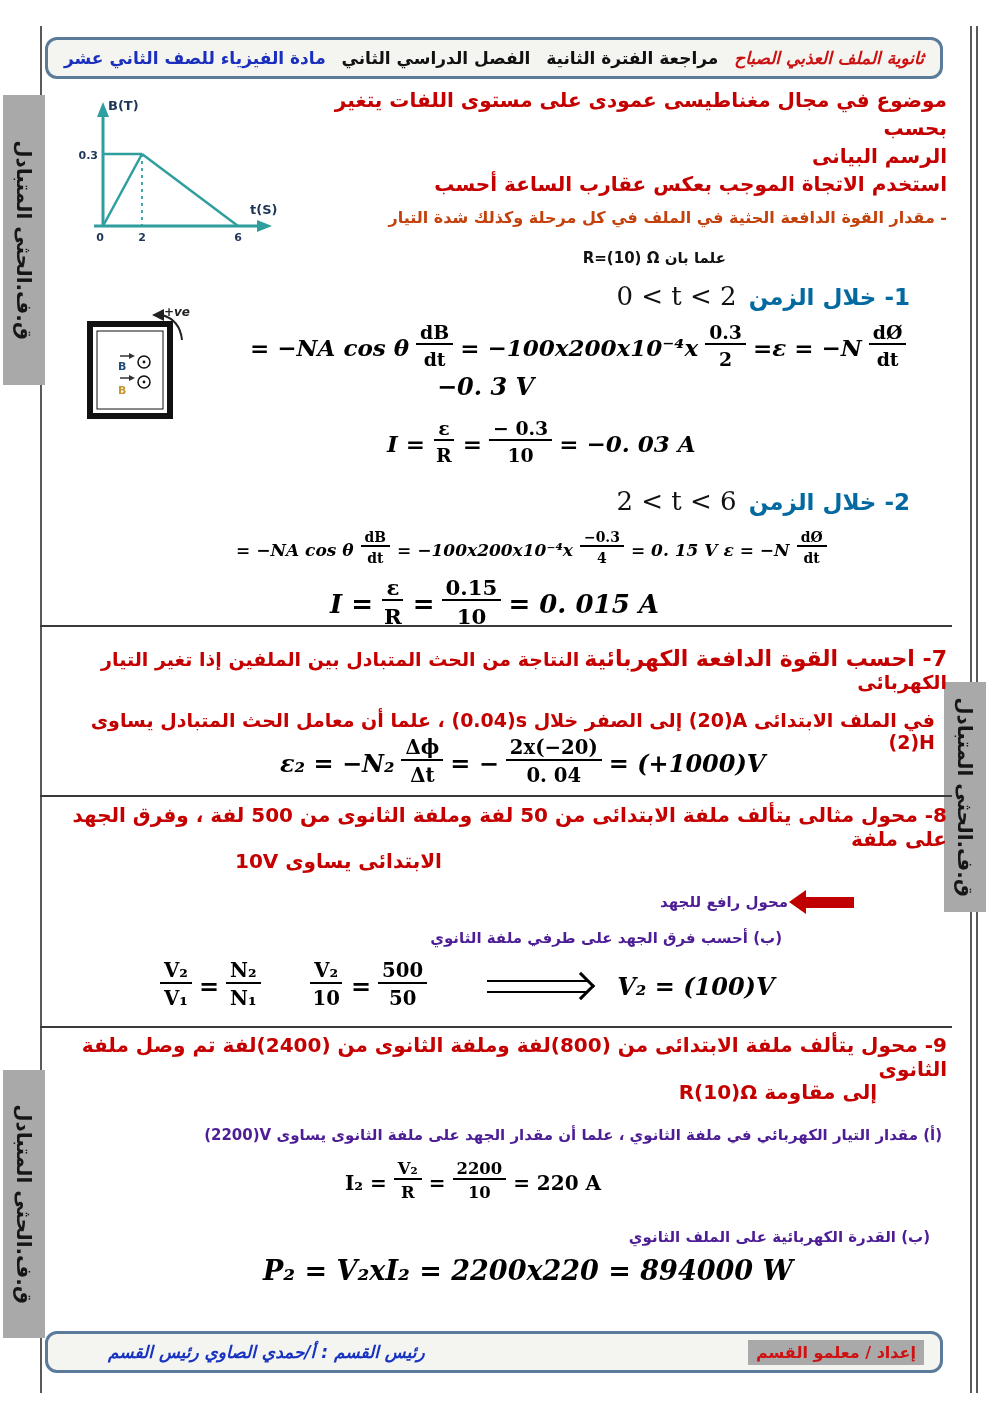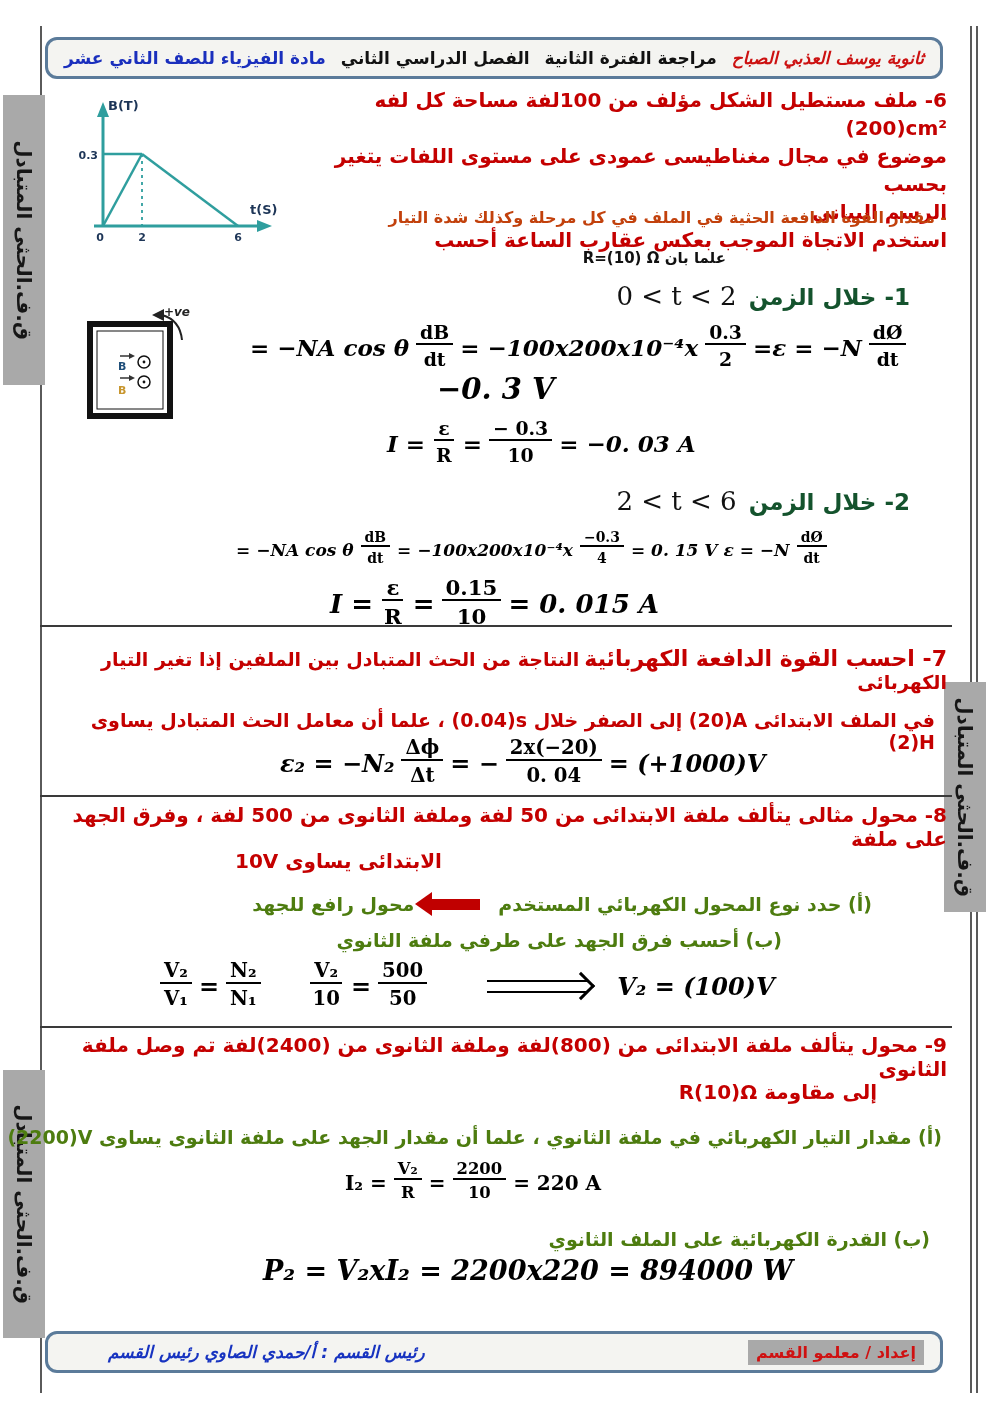--- a/index.html
+++ b/index.html
@@ -19,38 +19,38 @@
              justify-content:space-between;padding:0 16px;box-sizing:border-box;}
   .hdr-school{color:#cc1111;font-weight:bold;font-size:17px;font-style:italic;}
   .hdr-black{color:#111;font-weight:bold;font-size:17px;}
   .hdr-subject{color:#1a2fbd;font-weight:bold;font-size:17px;}
   
   .qtext{font-weight:bold;color:#c40000;}
   .q6{right:45px;top:86px;left:300px;font-size:20px;line-height:28px;}
   .task{right:45px;top:208px;font-size:16px;font-weight:bold;color:#c2410c;}
   .given{right:266px;top:249px;font-size:15px;font-weight:bold;color:#111;}
   .ptitle{display:flex;flex-direction:row;direction:rtl;align-items:baseline;gap:12px;}
-  .ptitle .lbl{font-size:23px;font-weight:bold;color:#14532d;}
+  .ptitle .lbl{font-size:23px;font-weight:bold;color:#0369a1;}
   .ptitle .rng{font-family:"DejaVu Serif",serif;font-size:26px;color:#111;}
   
   .eq{font-family:"DejaVu Serif", serif;font-weight:bold;font-style:italic;color:#000;
       display:flex;align-items:center;gap:7px;direction:ltr;white-space:nowrap;}
   .frac{display:inline-flex;flex-direction:column;align-items:center;line-height:1.1;font-size:0.82em;font-style:normal;}
   .frac .fn{border-bottom:2px solid #000;padding:0 4px;}
   .frac .fd{padding:4px 4px;}
   .upright{font-style:normal;}
   
   .red-arrow{position:relative;width:48px;height:11px;background:#c00000;margin:0 18px;flex:none;}
   .red-arrow::before{content:"";position:absolute;left:-17px;top:-7px;border:12.5px solid transparent;
                      border-right:17px solid #c00000;border-left:none;}
   
   .imp-arrow{position:relative;width:100px;height:9px;border-top:2.5px solid #000;border-bottom:2.5px solid #000;flex:none;}
   .imp-arrow::after{content:"";position:absolute;right:-4px;top:-6px;width:17px;height:17px;
                     border-top:3px solid #000;border-right:3px solid #000;transform:rotate(45deg);}
-  .partline{font-size:19px;font-weight:bold;color:#4d7c0f;}
+  .partline{font-size:15px;font-weight:bold;color:#4c1d95;}
   .ftr-prep{color:#cf1111;font-weight:bold;font-size:16px;background:#a9a9a9;padding:3px 8px;}
   .ftr-head{color:#1733c0;font-weight:bold;font-size:17px;font-style:italic;margin-left:44px;}
   .ftr-prin{color:#e05500;font-weight:bold;font-size:17px;font-style:italic;}
 </style>
 </head>
 <body>
 
 <div class="vline" style="left:40px"></div>
 <div class="vline" style="left:970px"></div>
 <div class="vline" style="left:976px"></div>
@@ -59,28 +59,27 @@
   <span class="tab-label">ق.ف.الحثى المتبادل</span>
 </div>
 <div class="side-tab" style="left:3px;top:1070px;height:268px">
   <span class="tab-label">ق.ف.الحثى المتبادل</span>
 </div>
 <div class="side-tab" style="left:944px;top:682px;height:230px">
   <span class="tab-label">ق.ف.الحثى المتبادل</span>
 </div>
 
 <div class="frame-box" style="top:37px">
-  <span class="hdr-school">ثانوية يوسف العذبي الصباح</span>
+  <span class="hdr-school">ثانوية الملف العذبي الصباح</span>
   <span class="hdr-black">مراجعة الفترة الثانية</span>
   <span class="hdr-black">الفصل الدراسي الثاني</span>
   <span class="hdr-subject">مادة الفيزياء   للصف الثاني عشر</span>
 </div>
 
 <div class="abs rtl qtext q6">
-  <div>6- ملف مستطيل الشكل مؤلف من 100لفة مساحة كل لفه ‪(200)cm²‬</div>
   <div>موضوع في مجال مغناطيسى عمودى على مستوى اللفات يتغير بحسب</div>
   <div>الرسم البيانى</div>
   <div>استخدم الاتجاة الموجب بعكس عقارب الساعة أحسب</div>
 </div>
 
 <svg class="abs" style="left:58px;top:86px" width="248" height="162" viewBox="0 0 248 162">
   <line x1="45" y1="140" x2="45" y2="28" stroke="#2f9e9e" stroke-width="3"></line>
   <polygon points="45,16 39,31 51,31" fill="#2f9e9e"></polygon>
   <line x1="36" y1="140" x2="202" y2="140" stroke="#2f9e9e" stroke-width="3"></line>
   <polygon points="214,140 199,134 199,146" fill="#2f9e9e"></polygon>
@@ -114,21 +113,21 @@
   <span class="frac">
     <span class="fn">0.3</span>
     <span class="fd">2</span>
   </span>
   <span>=ε = −N</span>
   <span class="frac">
     <span class="fn">dØ</span>
     <span class="fd">dt</span>
   </span>
 </div>
-<div class="abs eq" style="left:437px;top:372px;font-size:29px">−0. 3 V</div>
+<div class="abs eq" style="left:437px;top:372px;font-size:24px">−0. 3 V</div>
 
 <div class="abs eq" style="left:387px;top:418px;font-size:23px">
   <span>I =</span>
   <span class="frac">
     <span class="fn">ε</span>
     <span class="fd">R</span>
   </span>
   <span>=</span>
   <span class="frac">
     <span class="fn">− 0.3</span>
@@ -215,21 +214,20 @@
   </span>
   <span>= (+1000)V</span>
 </div>
 
 <div class="rule" style="top:795px"></div>
 
 <div class="abs rtl qtext" style="right:45px;top:803px;left:55px;font-size:20px">8- محول مثالى يتألف ملفة الابتدائى من 50 لفة وملفة الثانوى من 500 لفة ، وفرق الجهد على ملفة</div>
 <div class="abs rtl qtext" style="left:235px;top:849px;font-size:20px">الابتدائى يساوى ‪10V‬</div>
 
 <div class="abs" style="right:120px;top:893px;display:flex;flex-direction:row;direction:rtl;align-items:center">
-  <span class="partline">(أ)  حدد نوع المحول الكهربائي المستخدم</span>
   <span class="red-arrow"></span>
   <span class="partline">محول رافع للجهد</span>
 </div>
 <div class="abs rtl partline" style="right:210px;top:929px">(ب) أحسب فرق الجهد على طرفي ملفة الثانوي</div>
 
 <div class="abs" style="left:160px;top:960px;display:flex;align-items:center">
   <div class="eq upright" style="font-size:24px">
     <span class="frac">
       <span class="fn">V₂</span>
       <span class="fd">V₁</span>

